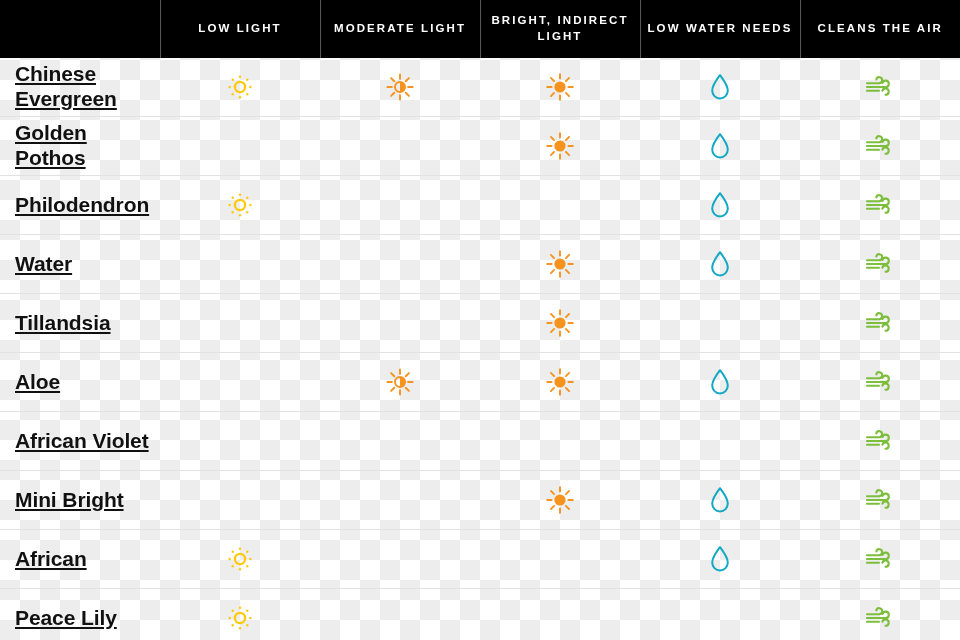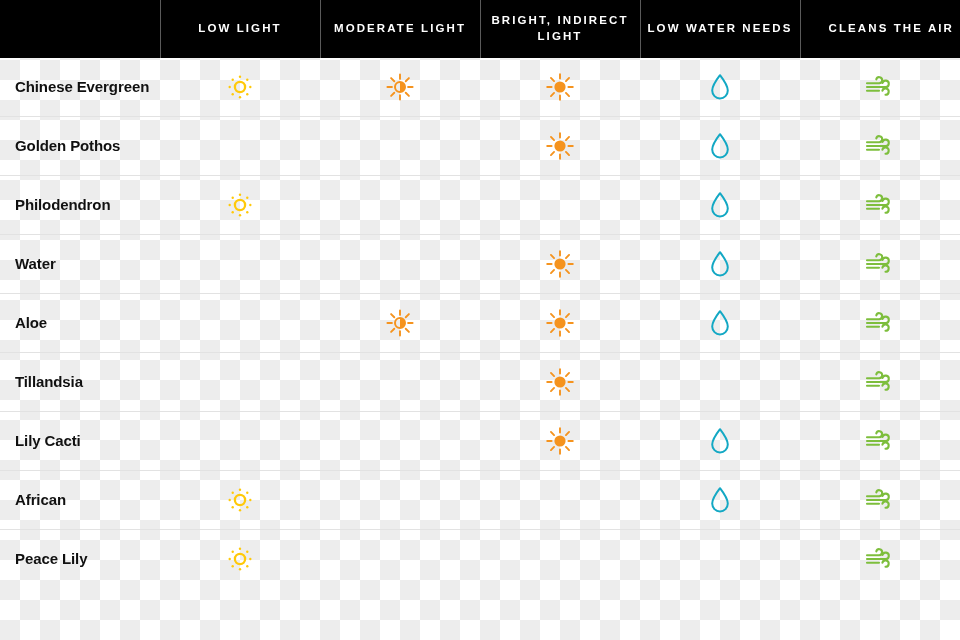--- a/index.html
+++ b/index.html
@@ -45,44 +45,45 @@
     font-weight: 700;
     letter-spacing: 2.1px;
     line-height: 1.35;
     text-align: center;
     text-transform: uppercase;
     vertical-align: middle;
     padding: 0 6px;
     border-right: 1px solid #5a5a5a;
     box-sizing: border-box;
   }
-  thead th:last-child { border-right: none; text-align: right; }
+  thead th:last-child { border-right: none; }
   thead th.corner { background: #000000; border-right: 1px solid #5a5a5a; }
 
   
   tbody tr { height: 58px; }
 
   tbody td {
     border-bottom: 1px solid #e2e2e2;
     text-align: center;
     vertical-align: middle;
     padding: 0;
     height: 58px;
     box-sizing: border-box;
   }
   tbody tr:last-child td { border-bottom: none; }
 
   td.plant-name {
     text-align: left;
     padding-left: 15px;
-    font-size: 15px;
+    font-size: 21px;
     font-weight: 700;
     color: #111111;
     line-height: 1.18;
     letter-spacing: -0.1px;
+    text-decoration: underline;
   }
 
   .col-name  { width: 160px; }
   .col-data  { width: 160px; }
 
   .icon-wrap {
     display: flex;
     align-items: center;
     justify-content: center;
     height: 58px;
@@ -297,20 +298,59 @@
                   <path d="M3 10.2 H15.2 a3.0 3.0 0 1 0 -2.9 -3.8"></path>
                   <path d="M3 14.0 H21.6 a3.2 3.2 0 1 0 -3.1 -4.0"></path>
                   <path d="M3 17.8 H15.0"></path>
                   <path d="M18.4 17.8 a3.2 3.2 0 1 1 3.1 4.0"></path>
                 </g>
               </svg>
             </span>
           </td>
         </tr>
         <tr>
+          <td class="plant-name col-name">Tillandsia</td>
+          <td class="col-data">
+            <span class="icon-empty"></span>
+          </td>
+          <td class="col-data">
+            <span class="icon-empty"></span>
+          </td>
+          <td class="col-data">
+            <span class="icon-wrap">
+              <svg width="30" height="30" viewBox="0 0 30 30" aria-hidden="true">
+                <circle cx="15" cy="15" r="5.6" fill="#F5931E"></circle>
+                <line x1="15.00" y1="6.60" x2="15.00" y2="2.20" stroke="#F5931E" stroke-width="1.9" stroke-linecap="round"></line>
+                <line x1="20.94" y1="9.06" x2="24.05" y2="5.95" stroke="#F5931E" stroke-width="1.9" stroke-linecap="round"></line>
+                <line x1="23.40" y1="15.00" x2="27.80" y2="15.00" stroke="#F5931E" stroke-width="1.9" stroke-linecap="round"></line>
+                <line x1="20.94" y1="20.94" x2="24.05" y2="24.05" stroke="#F5931E" stroke-width="1.9" stroke-linecap="round"></line>
+                <line x1="15.00" y1="23.40" x2="15.00" y2="27.80" stroke="#F5931E" stroke-width="1.9" stroke-linecap="round"></line>
+                <line x1="9.06" y1="20.94" x2="5.95" y2="24.05" stroke="#F5931E" stroke-width="1.9" stroke-linecap="round"></line>
+                <line x1="6.60" y1="15.00" x2="2.20" y2="15.00" stroke="#F5931E" stroke-width="1.9" stroke-linecap="round"></line>
+                <line x1="9.06" y1="9.06" x2="5.95" y2="5.95" stroke="#F5931E" stroke-width="1.9" stroke-linecap="round"></line>
+              </svg>
+            </span>
+          </td>
+          <td class="col-data">
+            <span class="icon-empty"></span>
+          </td>
+          <td class="col-data">
+            <span class="icon-wrap">
+              <svg width="32" height="28" viewBox="0 0 32 28" aria-hidden="true">
+                <g fill="none" stroke="#7DBE3C" stroke-width="2.1" stroke-linecap="round" stroke-linejoin="round">
+                  <path d="M3 10.2 H15.2 a3.0 3.0 0 1 0 -2.9 -3.8"></path>
+                  <path d="M3 14.0 H21.6 a3.2 3.2 0 1 0 -3.1 -4.0"></path>
+                  <path d="M3 17.8 H15.0"></path>
+                  <path d="M18.4 17.8 a3.2 3.2 0 1 1 3.1 4.0"></path>
+                </g>
+              </svg>
+            </span>
+          </td>
+        </tr>
+        <tr>
           <td class="plant-name col-name">Aloe</td>
           <td class="col-data">
             <span class="icon-empty"></span>
           </td>
           <td class="col-data">
             <span class="icon-wrap">
               <svg width="30" height="30" viewBox="0 0 30 30" aria-hidden="true">
                 <circle cx="15" cy="15" r="5.0" fill="none" stroke="#F5931E" stroke-width="2.0"></circle>
                 <path d="M15 10 A5 5 0 0 1 15 20 Z" fill="#F5931E"></path>
                 <line x1="15.00" y1="6.90" x2="15.00" y2="2.40" stroke="#F5931E" stroke-width="1.9" stroke-linecap="round"></line>
@@ -353,21 +393,48 @@
                   <path d="M3 10.2 H15.2 a3.0 3.0 0 1 0 -2.9 -3.8"></path>
                   <path d="M3 14.0 H21.6 a3.2 3.2 0 1 0 -3.1 -4.0"></path>
                   <path d="M3 17.8 H15.0"></path>
                   <path d="M18.4 17.8 a3.2 3.2 0 1 1 3.1 4.0"></path>
                 </g>
               </svg>
             </span>
           </td>
         </tr>
         <tr>
-          <td class="plant-name col-name">Tillandsia</td>
+          <td class="plant-name col-name">African Violet</td>
+          <td class="col-data">
+            <span class="icon-empty"></span>
+          </td>
+          <td class="col-data">
+            <span class="icon-empty"></span>
+          </td>
+          <td class="col-data">
+            <span class="icon-empty"></span>
+          </td>
+          <td class="col-data">
+            <span class="icon-empty"></span>
+          </td>
+          <td class="col-data">
+            <span class="icon-wrap">
+              <svg width="32" height="28" viewBox="0 0 32 28" aria-hidden="true">
+                <g fill="none" stroke="#7DBE3C" stroke-width="2.1" stroke-linecap="round" stroke-linejoin="round">
+                  <path d="M3 10.2 H15.2 a3.0 3.0 0 1 0 -2.9 -3.8"></path>
+                  <path d="M3 14.0 H21.6 a3.2 3.2 0 1 0 -3.1 -4.0"></path>
+                  <path d="M3 17.8 H15.0"></path>
+                  <path d="M18.4 17.8 a3.2 3.2 0 1 1 3.1 4.0"></path>
+                </g>
+              </svg>
+            </span>
+          </td>
+        </tr>
+        <tr>
+          <td class="plant-name col-name">Mini Bright</td>
           <td class="col-data">
             <span class="icon-empty"></span>
           </td>
           <td class="col-data">
             <span class="icon-empty"></span>
           </td>
           <td class="col-data">
             <span class="icon-wrap">
               <svg width="30" height="30" viewBox="0 0 30 30" aria-hidden="true">
                 <circle cx="15" cy="15" r="5.6" fill="#F5931E"></circle>
@@ -376,59 +443,20 @@
                 <line x1="23.40" y1="15.00" x2="27.80" y2="15.00" stroke="#F5931E" stroke-width="1.9" stroke-linecap="round"></line>
                 <line x1="20.94" y1="20.94" x2="24.05" y2="24.05" stroke="#F5931E" stroke-width="1.9" stroke-linecap="round"></line>
                 <line x1="15.00" y1="23.40" x2="15.00" y2="27.80" stroke="#F5931E" stroke-width="1.9" stroke-linecap="round"></line>
                 <line x1="9.06" y1="20.94" x2="5.95" y2="24.05" stroke="#F5931E" stroke-width="1.9" stroke-linecap="round"></line>
                 <line x1="6.60" y1="15.00" x2="2.20" y2="15.00" stroke="#F5931E" stroke-width="1.9" stroke-linecap="round"></line>
                 <line x1="9.06" y1="9.06" x2="5.95" y2="5.95" stroke="#F5931E" stroke-width="1.9" stroke-linecap="round"></line>
               </svg>
             </span>
           </td>
           <td class="col-data">
-            <span class="icon-empty"></span>
-          </td>
-          <td class="col-data">
-            <span class="icon-wrap">
-              <svg width="32" height="28" viewBox="0 0 32 28" aria-hidden="true">
-                <g fill="none" stroke="#7DBE3C" stroke-width="2.1" stroke-linecap="round" stroke-linejoin="round">
-                  <path d="M3 10.2 H15.2 a3.0 3.0 0 1 0 -2.9 -3.8"></path>
-                  <path d="M3 14.0 H21.6 a3.2 3.2 0 1 0 -3.1 -4.0"></path>
-                  <path d="M3 17.8 H15.0"></path>
-                  <path d="M18.4 17.8 a3.2 3.2 0 1 1 3.1 4.0"></path>
-                </g>
-              </svg>
-            </span>
-          </td>
-        </tr>
-        <tr>
-          <td class="plant-name col-name">Lily Cacti</td>
-          <td class="col-data">
-            <span class="icon-empty"></span>
-          </td>
-          <td class="col-data">
-            <span class="icon-empty"></span>
-          </td>
-          <td class="col-data">
-            <span class="icon-wrap">
-              <svg width="30" height="30" viewBox="0 0 30 30" aria-hidden="true">
-                <circle cx="15" cy="15" r="5.6" fill="#F5931E"></circle>
-                <line x1="15.00" y1="6.60" x2="15.00" y2="2.20" stroke="#F5931E" stroke-width="1.9" stroke-linecap="round"></line>
-                <line x1="20.94" y1="9.06" x2="24.05" y2="5.95" stroke="#F5931E" stroke-width="1.9" stroke-linecap="round"></line>
-                <line x1="23.40" y1="15.00" x2="27.80" y2="15.00" stroke="#F5931E" stroke-width="1.9" stroke-linecap="round"></line>
-                <line x1="20.94" y1="20.94" x2="24.05" y2="24.05" stroke="#F5931E" stroke-width="1.9" stroke-linecap="round"></line>
-                <line x1="15.00" y1="23.40" x2="15.00" y2="27.80" stroke="#F5931E" stroke-width="1.9" stroke-linecap="round"></line>
-                <line x1="9.06" y1="20.94" x2="5.95" y2="24.05" stroke="#F5931E" stroke-width="1.9" stroke-linecap="round"></line>
-                <line x1="6.60" y1="15.00" x2="2.20" y2="15.00" stroke="#F5931E" stroke-width="1.9" stroke-linecap="round"></line>
-                <line x1="9.06" y1="9.06" x2="5.95" y2="5.95" stroke="#F5931E" stroke-width="1.9" stroke-linecap="round"></line>
-              </svg>
-            </span>
-          </td>
-          <td class="col-data">
             <span class="icon-wrap">
               <svg width="30" height="32" viewBox="0 0 30 32" aria-hidden="true">
                 <path d="M15 4.2 C15 4.2 7.2 14.3 7.2 19.6 a7.8 7.8 0 0 0 15.6 0 C22.8 14.3 15 4.2 15 4.2 Z" fill="none" stroke="#13A8C4" stroke-width="2.0" stroke-linejoin="round"></path>
               </svg>
             </span>
           </td>
           <td class="col-data">
             <span class="icon-wrap">
               <svg width="32" height="28" viewBox="0 0 32 28" aria-hidden="true">
                 <g fill="none" stroke="#7DBE3C" stroke-width="2.1" stroke-linecap="round" stroke-linejoin="round">

